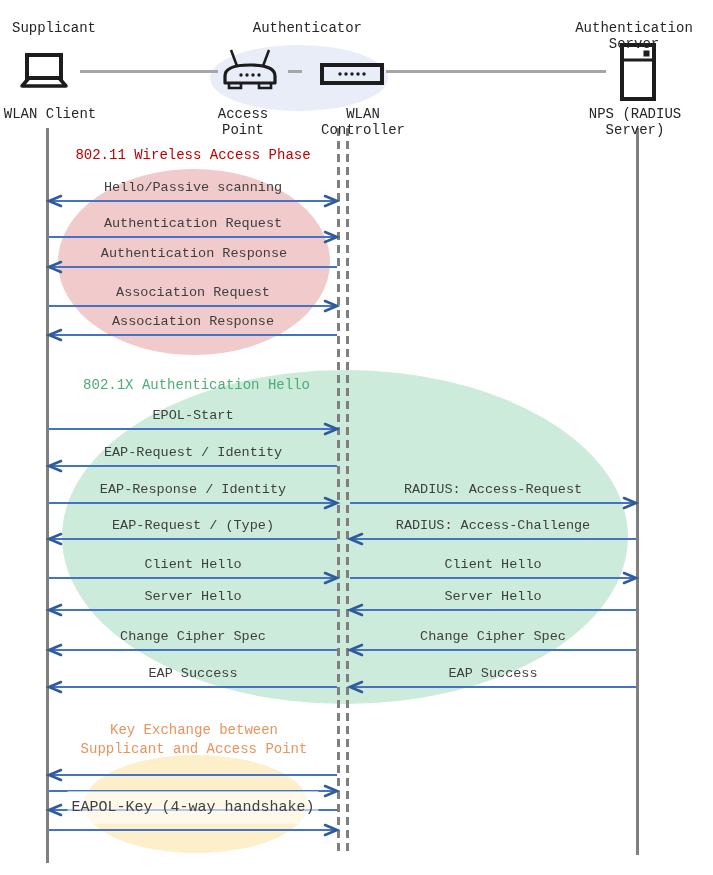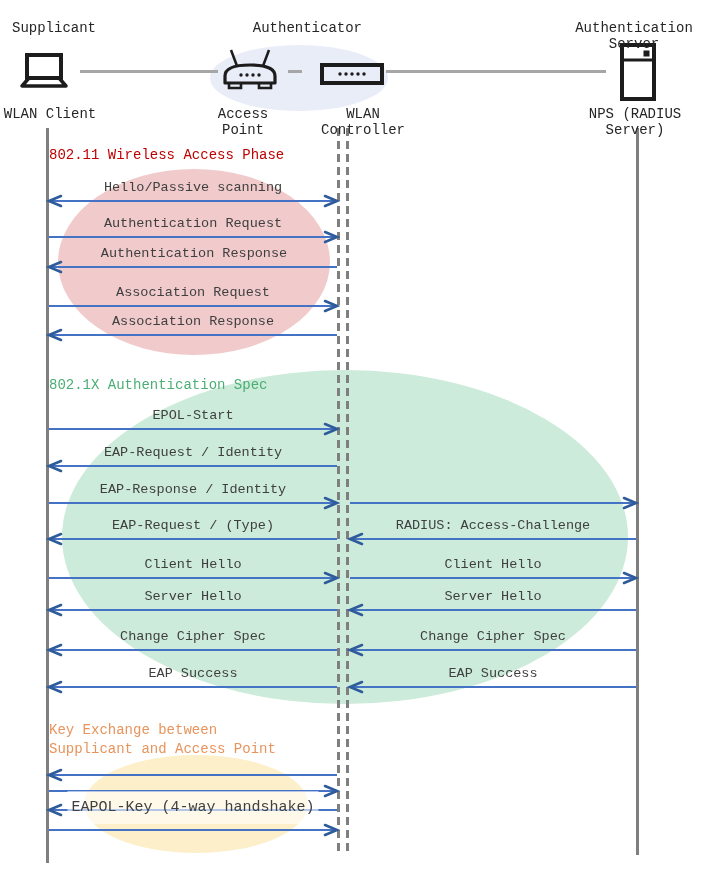--- a/index.html
+++ b/index.html
@@ -48,21 +48,21 @@
   .lifeline-dashed{position:absolute;width:3px;z-index:1;
     background:repeating-linear-gradient(to bottom, var(--lifeline) 0 8px, transparent 8px 13px);}
   #lifeline-dash-a{left:337px;top:128px;height:725px;}
   #lifeline-dash-b{left:346px;top:128px;height:725px;}
 
   #arrow-layer{position:absolute;left:0;top:0;z-index:2;pointer-events:none;}
 
   .msg-label{position:absolute;text-align:center;font-size:13.5px;color:var(--label-text);z-index:3;white-space:nowrap;}
   .msg-label.label-bg{background:rgba(255,255,255,0.6);font-size:15px;padding:8px 4px;}
 
-  .phase-title{position:absolute;text-align:left;font-size:14px;z-index:3;line-height:19px;}
+  .phase-title{position:absolute;text-align:center;font-size:14px;z-index:3;line-height:19px;}
   #title-wireless{left:49px;width:288px;top:146px;color:var(--wireless-title);}
   #title-dot1x{left:49px;width:295px;top:376px;color:var(--dot1x-title);}
   #title-key{left:49px;width:290px;top:721px;color:var(--key-title);}
 </style>
 </head>
 <body>
 
 <div id="canvas">
 
   <div class="ellipse" id="ellipse-authenticator"></div>
@@ -119,21 +119,21 @@
   <div class="device-label" id="label-ap">Access Point</div>
   <div class="device-label" id="label-controller">WLAN Controller</div>
   <div class="device-label" id="label-nps">NPS (RADIUS Server)</div>
 
   <div class="lifeline" id="lifeline-client"></div>
   <div class="lifeline-dashed" id="lifeline-dash-a"></div>
   <div class="lifeline-dashed" id="lifeline-dash-b"></div>
   <div class="lifeline" id="lifeline-server"></div>
 
   <div class="phase-title" id="title-wireless">802.11 Wireless Access Phase</div>
-  <div class="phase-title" id="title-dot1x">802.1X Authentication Spec</div>
+  <div class="phase-title" id="title-dot1x">802.1X Authentication Hello</div>
   <div class="phase-title" id="title-key">
     <span>Key Exchange between</span><br>
     <span>Supplicant and Access Point</span>
   </div>
 
   <svg id="arrow-layer" width="713" height="875">
       <g>
         <line x1="52" x2="334" y1="201" y2="201" stroke="#4472C4" stroke-width="2"></line>
         <path d="M 325 196 L 337 201 L 325 206" fill="none" stroke="#2F5B9B" stroke-width="2.6" stroke-linecap="round" stroke-linejoin="miter"></path>
         <path d="M 61 196 L 49 201 L 61 206" fill="none" stroke="#2F5B9B" stroke-width="2.6" stroke-linecap="round" stroke-linejoin="miter"></path>
@@ -229,20 +229,21 @@
     </svg>
 
 <div class="msg-label" style="left: 49px; width: 288px; top: 180px;">Hello/Passive scanning</div>
     <div class="msg-label" style="left: 49px; width: 288px; top: 216px;">Authentication Request</div>
     <div class="msg-label" style="left: 50px; width: 288px; top: 246px;">Authentication Response</div>
     <div class="msg-label" style="left: 49px; width: 288px; top: 285px;">Association Request</div>
     <div class="msg-label" style="left: 49px; width: 288px; top: 314px;">Association Response</div>
     <div class="msg-label" style="left: 49px; width: 288px; top: 408px;">EPOL-Start</div>
     <div class="msg-label" style="left: 49px; width: 288px; top: 445px;">EAP-Request / Identity</div>
     <div class="msg-label" style="left: 49px; width: 288px; top: 482px;">EAP-Response / Identity</div>
+    <div class="msg-label" style="left: 350px; width: 286px; top: 482px;">RADIUS: Access-Request</div>
     <div class="msg-label" style="left: 49px; width: 288px; top: 518px;">EAP-Request / (Type)</div>
     <div class="msg-label" style="left: 350px; width: 286px; top: 518px;">RADIUS: Access-Challenge</div>
     <div class="msg-label" style="left: 49px; width: 288px; top: 557px;">Client Hello</div>
     <div class="msg-label" style="left: 350px; width: 286px; top: 557px;">Client Hello</div>
     <div class="msg-label" style="left: 49px; width: 288px; top: 589px;">Server Hello</div>
     <div class="msg-label" style="left: 350px; width: 286px; top: 589px;">Server Hello</div>
     <div class="msg-label" style="left: 49px; width: 288px; top: 629px;">Change Cipher Spec</div>
     <div class="msg-label" style="left: 350px; width: 286px; top: 629px;">Change Cipher Spec</div>
     <div class="msg-label" style="left: 49px; width: 288px; top: 666px;">EAP Success</div>
     <div class="msg-label" style="left: 350px; width: 286px; top: 666px;">EAP Success</div>

